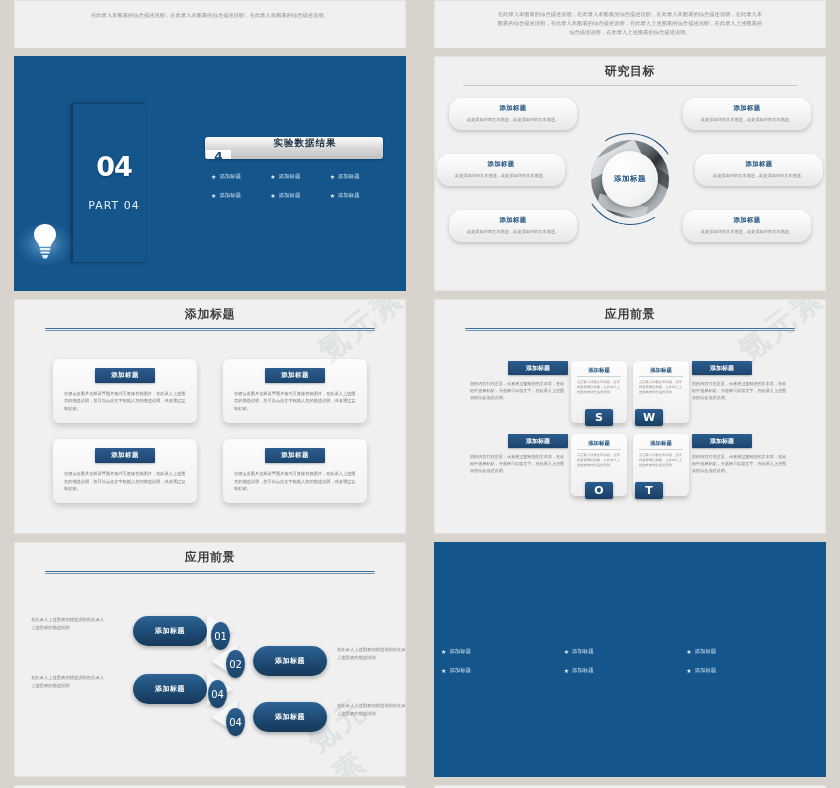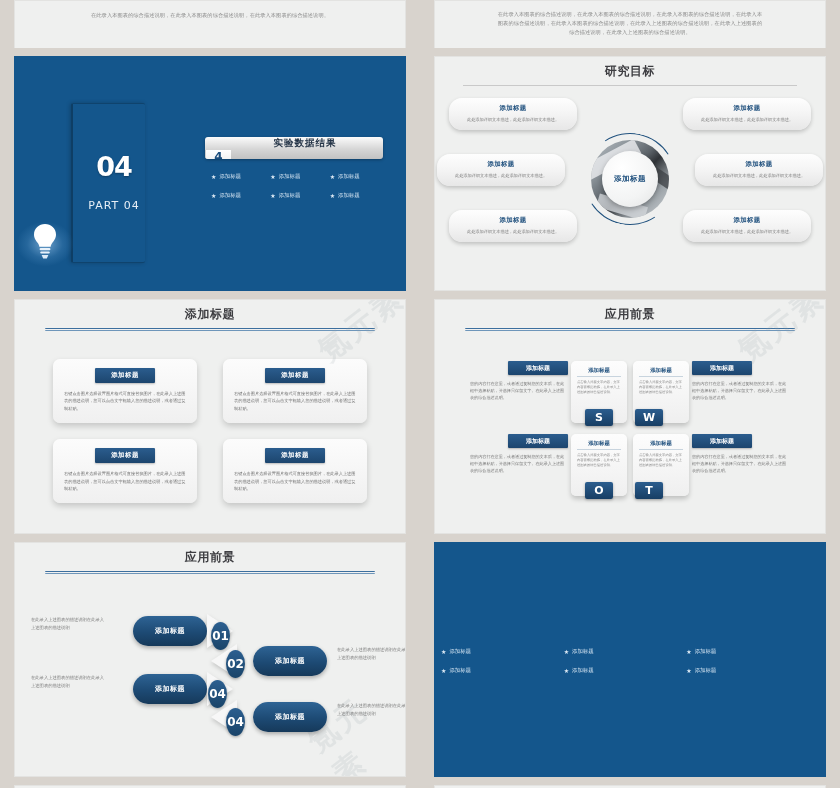--- a/index.html
+++ b/index.html
@@ -223,21 +223,21 @@
   .proc .tri {
     position: absolute; width: 0; height: 0;
     border-top: 17px solid transparent; border-bottom: 17px solid transparent;
     filter: drop-shadow(0 2px 2px rgba(0,0,0,.18));
   }
   .proc .tri.r { border-left: 26px solid #f7f7f7; }
   .proc .tri.l { border-right: 26px solid #f7f7f7; }
   .proc .num {
     position: absolute; width: 19px; height: 28px; border-radius: 50%;
     background: linear-gradient(to bottom,#2c5f90,#1a4469);
-    color: #fff; font-size: 12px; font-weight: bold;
+    color: #fff; font-size: 10px; font-weight: normal;
     display: flex; align-items: center; justify-content: center;
     box-shadow: 0 1px 3px rgba(0,0,0,.3);
   }
 </style>
 </head>
 <body>
 
 <div class="grid">
 
   <div class="cell row-part">

